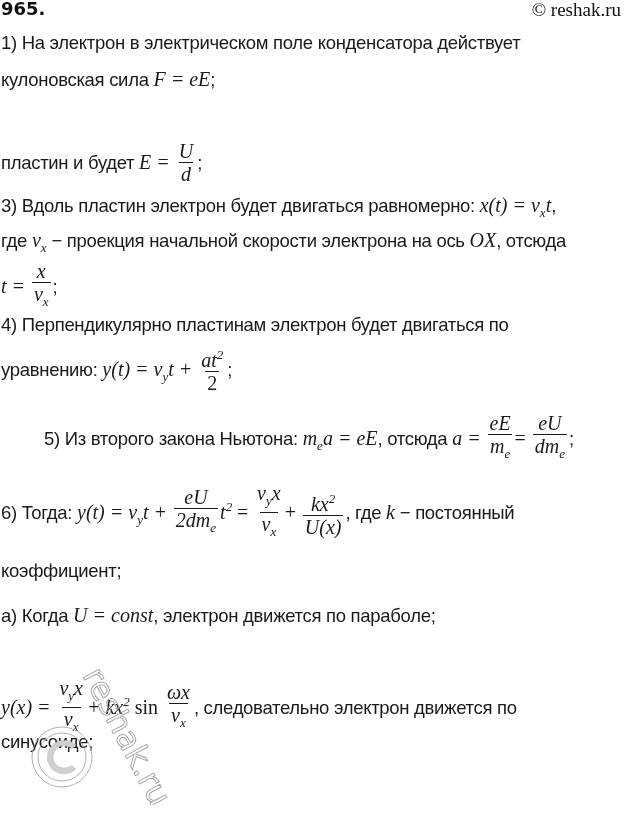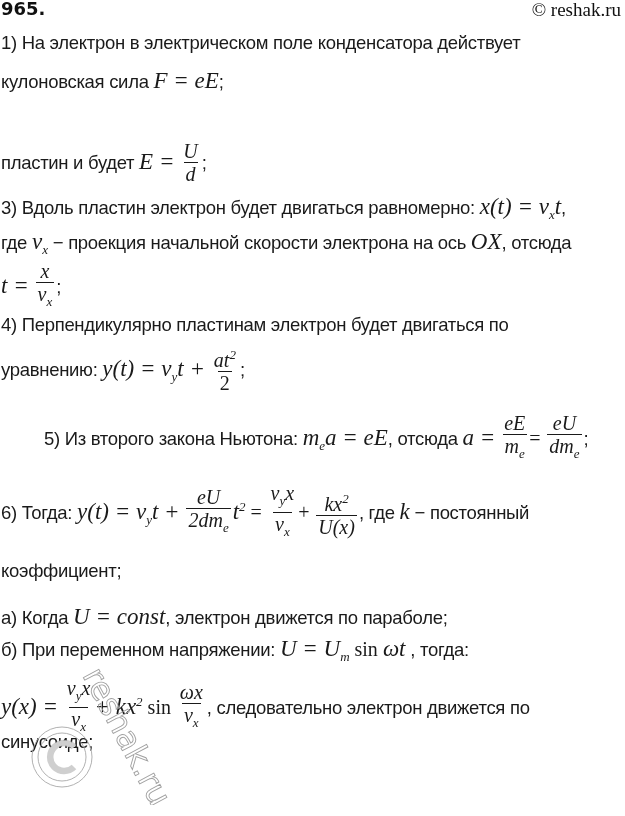--- a/index.html
+++ b/index.html
@@ -15,21 +15,21 @@
   }
   .hdr-copy {
     position: absolute; right: 4px; top: -1px;
     font-family: "Liberation Serif", serif; font-size: 19px; color: #111;
   }
   .line {
     position: absolute; left: 1px; white-space: nowrap;
     font-family: "Liberation Sans", sans-serif; font-size: 18.5px; letter-spacing: -0.3px;
     transform-origin: left center;
   }
-  .m { font-family: "Liberation Serif", serif; font-style: italic; font-size: 23px; letter-spacing: 0; }
+  .m { font-family: "Liberation Serif", serif; font-style: italic; font-size: 20px; letter-spacing: 0; }
   .mu { font-family: "Liberation Serif", serif; font-style: normal; font-size: 20px; letter-spacing: 0; }
   .sub { font-size: 13px; vertical-align: -5px; }
   .sup { font-size: 13px; vertical-align: 8px; }
   .frac {
     display: inline-flex; flex-direction: column; align-items: center;
     vertical-align: middle; margin: 0 2px; position: relative; top: -2px;
     font-family: "Liberation Serif", serif; font-style: italic; font-size: 20px; letter-spacing: 0;
   }
   .frac .num { padding: 0 2px; line-height: 22px; }
   .frac .den { padding: 0 2px; line-height: 22px; border-top: 1.3px solid #1a1a1a; }
@@ -108,23 +108,20 @@
         <span class="num"><span>kx</span><span class="sup">2</span></span>
         <span class="den">U(x)</span>
       </span><span>, где </span><span class="m">k</span><span> − постоянный</span>
   </div>
   <div class="line" style="top:560px;">коэффициент;</div>
 
   <div class="line" style="top:604px;">
     <span>а) Когда </span><span class="m">U = const</span><span>, электрон движется  по параболе;</span>
   </div>
 
-  <div class="line" style="top:636px;">
-    <span>б) При переменном напряжении: </span><span class="m">U = U</span><span class="m sub">m</span><span class="mu"> sin </span><span class="m">ωt</span><span> , тогда:</span>
-  </div>
   <div class="line" style="top:679px;">
     <span class="m">y(x) =</span>
     <span class="frac">
         <span class="num"><span>v</span><span class="sub">y</span><span>x</span></span>
         <span class="den"><span>v</span><span class="sub">x</span></span>
       </span><span class="m">+ kx</span><span class="m sup">2</span><span class="mu"> sin</span>
     <span class="frac">
         <span class="num">ωx</span>
         <span class="den"><span>v</span><span class="sub">x</span></span>
       </span><span>, следовательно электрон движется по</span>

